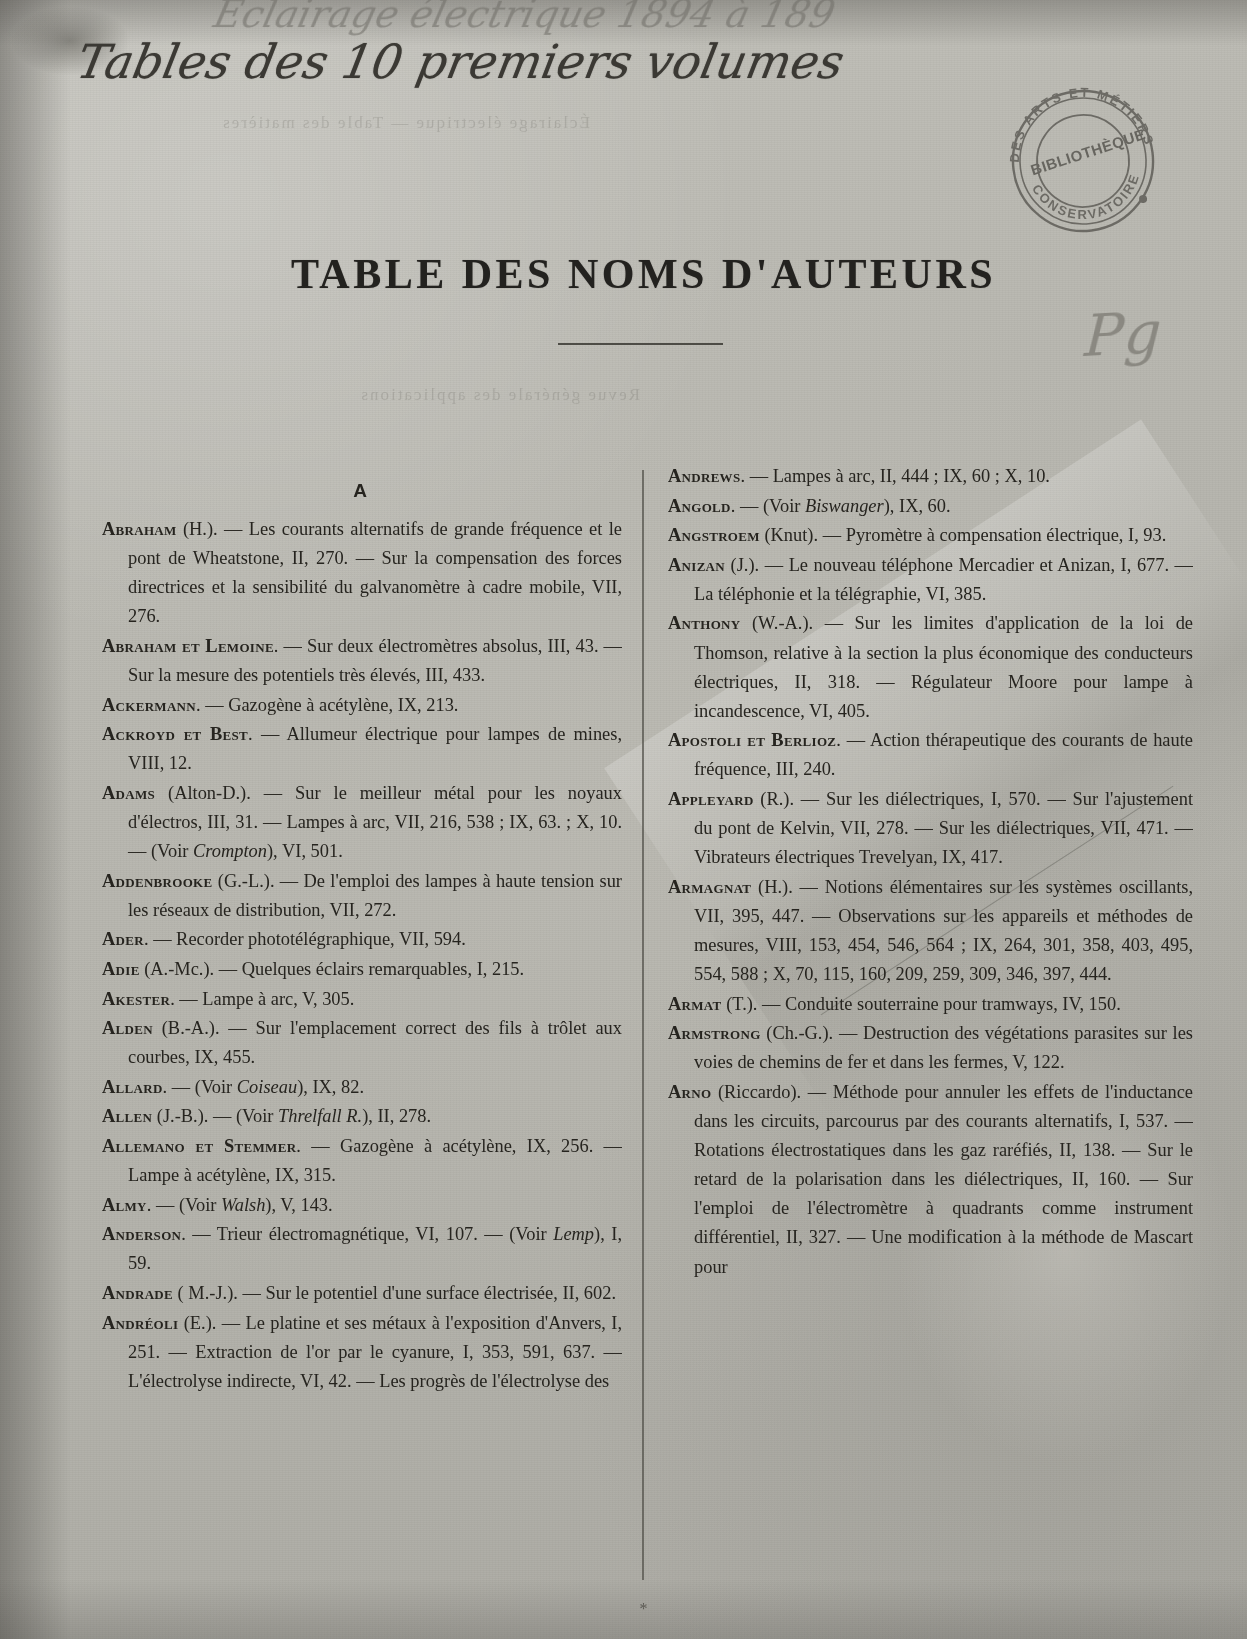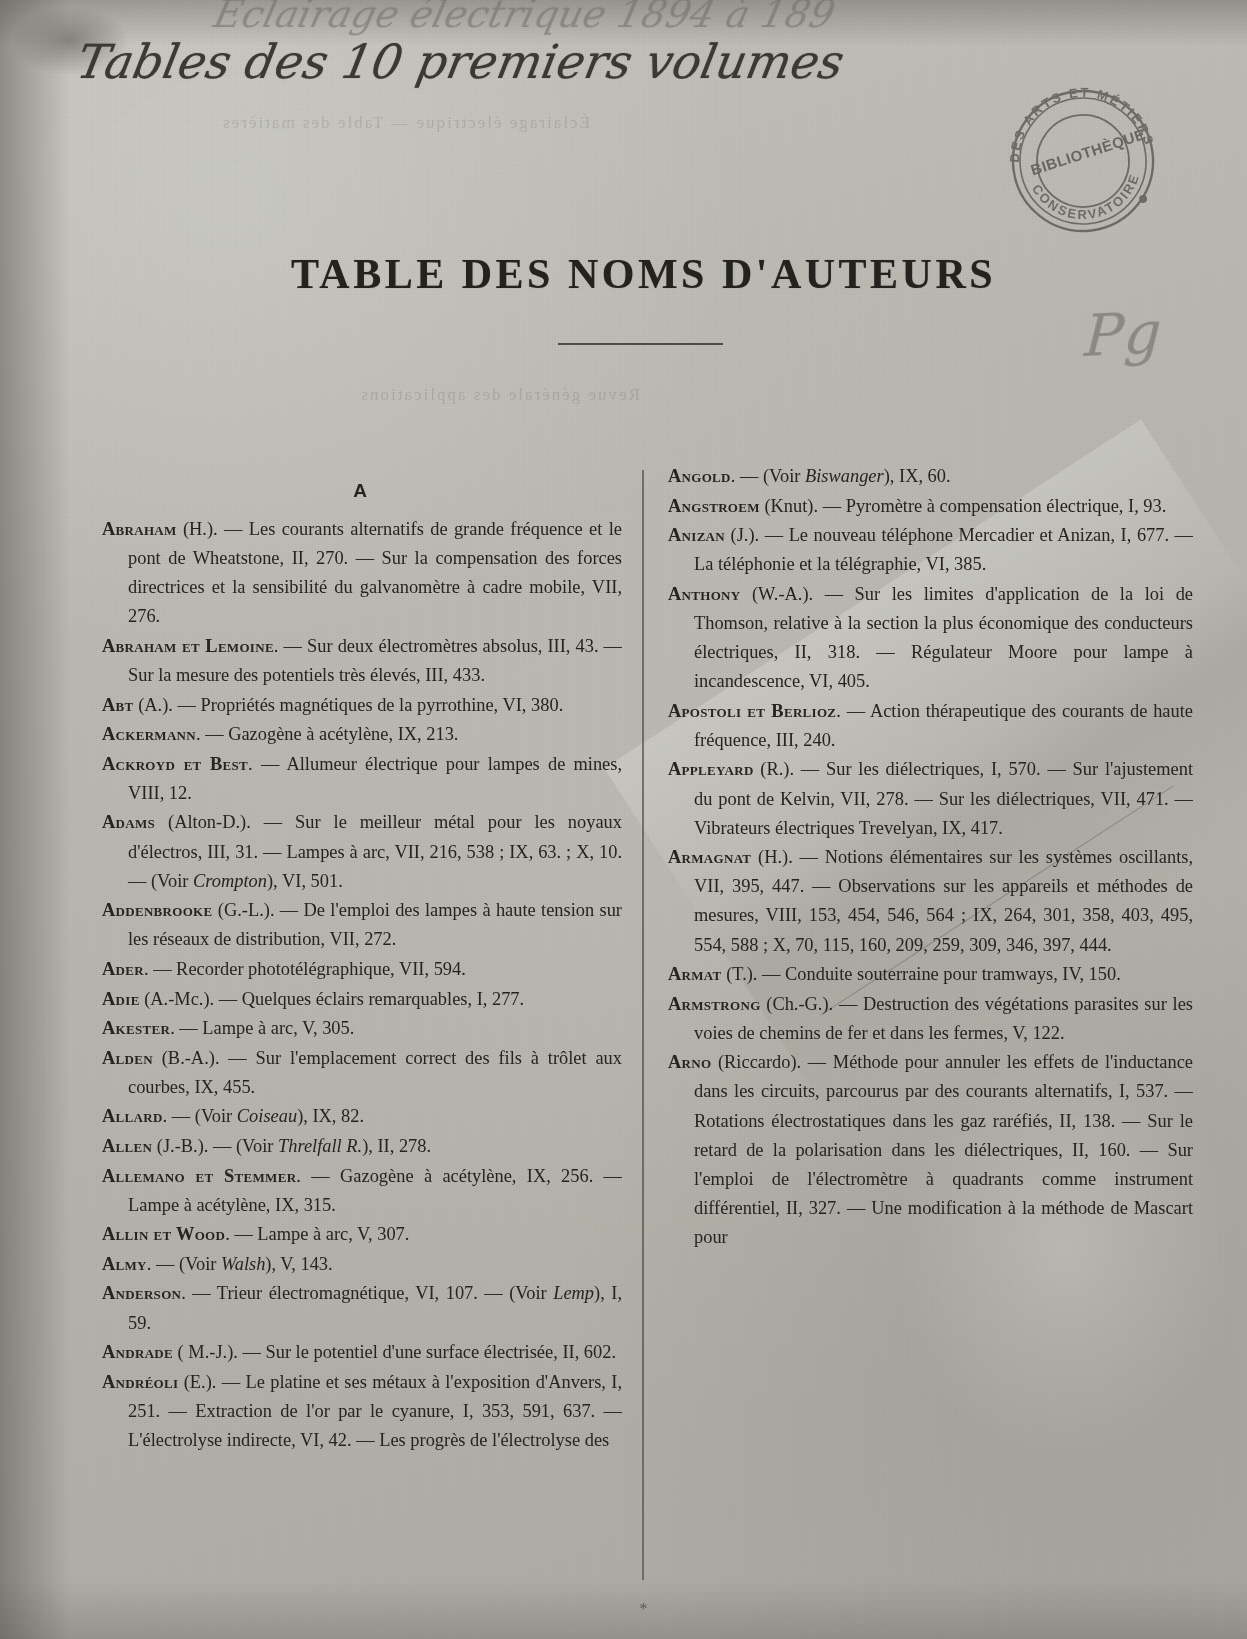--- a/index.html
+++ b/index.html
@@ -281,39 +281,38 @@
     <h1 id="page-title">TABLE DES NOMS D'AUTEURS</h1>
     <div id="title-rule"></div>
 
     <div id="letter-heading">A</div>
 
     <div class="col-rule"></div>
 
     <div class="column" id="col-left">
         <p class="entry"><span class="nm">Abraham</span><span> (H.)</span><span>. — Les courants alternatifs de grande fréquence et le pont de Wheatstone, II, 270. — Sur la compensation des forces directrices et la sensibilité du galvanomètre à cadre mobile, VII, 276.</span></p>
         <p class="entry"><span class="nm">Abraham et Lemoine</span><span>. — Sur deux électromètres absolus, III, 43. — Sur la mesure des potentiels très élevés, III, 433.</span></p>
-        <p class="entry"><span class="nm">Abt</span><span> (A.)</span><span>. — Propriétés magnétiques de la pyrrothine, VI, 380.</span></p>
         <p class="entry"><span class="nm">Ackermann</span><span>. — Gazogène à acétylène, IX, 213.</span></p>
         <p class="entry"><span class="nm">Ackroyd et Best</span><span>. — Allumeur électrique pour lampes de mines, VIII, 12.</span></p>
         <p class="entry"><span class="nm">Adams</span><span> (Alton-D.)</span><span>. — Sur le meilleur métal pour les noyaux d'électros, III, 31. — Lampes à arc, VII, 216, 538 ; IX, 63. ; X, 10. — (Voir </span><i>Crompton</i><span>), VI, 501.</span></p>
         <p class="entry"><span class="nm">Addenbrooke</span><span> (G.-L.)</span><span>. — De l'emploi des lampes à haute tension sur les réseaux de distribution, VII, 272.</span></p>
         <p class="entry"><span class="nm">Ader</span><span>. — Recorder phototélégraphique, VII, 594.</span></p>
-        <p class="entry"><span class="nm">Adie</span><span> (A.-Mc.)</span><span>. — Quelques éclairs remarquables, I, 277.</span></p>
+        <p class="entry"><span class="nm">Adie</span><span> (A.-Mc.)</span><span>. — Quelques éclairs remarquables, I, 215.</span></p>
         <p class="entry"><span class="nm">Akester</span><span>. — Lampe à arc, V, 305.</span></p>
         <p class="entry"><span class="nm">Alden</span><span> (B.-A.)</span><span>. — Sur l'emplacement correct des fils à trôlet aux courbes, IX, 455.</span></p>
         <p class="entry"><span class="nm">Allard</span><span>. — (Voir </span><i>Coiseau</i><span>), IX, 82.</span></p>
         <p class="entry"><span class="nm">Allen</span><span> (J.-B.)</span><span>. — (Voir </span><i>Threlfall R.</i><span>), II, 278.</span></p>
         <p class="entry"><span class="nm">Allemano et Stemmer</span><span>. — Gazogène à acétylène, IX, 256. — Lampe à acétylène, IX, 315.</span></p>
-        <p class="entry"><span class="nm">Allin et Wood</span><span>. — Lampe à arc, V, 307.</span></p>
         <p class="entry"><span class="nm">Almy</span><span>. — (Voir </span><i>Walsh</i><span>), V, 143.</span></p>
         <p class="entry"><span class="nm">Anderson</span><span>. — Trieur électromagnétique, VI, 107. — (Voir </span><i>Lemp</i><span>), I, 59.</span></p>
         <p class="entry"><span class="nm">Andrade</span><span> ( M.-J.)</span><span>. — Sur le potentiel d'une surface électrisée, II, 602.</span></p>
         <p class="entry"><span class="nm">Andréoli</span><span> (E.)</span><span>. — Le platine et ses métaux à l'exposition d'Anvers, I, 251. — Extraction de l'or par le cyanure, I, 353, 591, 637. — L'électrolyse indirecte, VI, 42. — Les progrès de l'électrolyse des</span></p>
       </div>
     <div class="column" id="col-right">
+        <p class="entry"><span class="nm">Andrews</span><span>. — Lampes à arc, II, 444 ; IX, 60 ; X, 10.</span></p>
         <p class="entry"><span class="nm">Angold</span><span>. — (Voir </span><i>Biswanger</i><span>), IX, 60.</span></p>
         <p class="entry"><span class="nm">Angstroem</span><span> (Knut)</span><span>. — Pyromètre à compensation électrique, I, 93.</span></p>
         <p class="entry"><span class="nm">Anizan</span><span> (J.)</span><span>. — Le nouveau téléphone Mercadier et Anizan, I, 677. — La téléphonie et la télégraphie, VI, 385.</span></p>
         <p class="entry"><span class="nm">Anthony</span><span> (W.-A.)</span><span>. — Sur les limites d'application de la loi de Thomson, relative à la section la plus économique des conducteurs électriques, II, 318. — Régulateur Moore pour lampe à incandescence, VI, 405.</span></p>
         <p class="entry"><span class="nm">Apostoli et Berlioz</span><span>. — Action thérapeutique des courants de haute fréquence, III, 240.</span></p>
         <p class="entry"><span class="nm">Appleyard</span><span> (R.)</span><span>. — Sur les diélectriques, I, 570. — Sur l'ajustement du pont de Kelvin, VII, 278. — Sur les diélectriques, VII, 471. — Vibrateurs électriques Trevelyan, IX, 417.</span></p>
         <p class="entry"><span class="nm">Armagnat</span><span> (H.)</span><span>. — Notions élémentaires sur les systèmes oscillants, VII, 395, 447. — Observations sur les appareils et méthodes de mesures, VIII, 153, 454, 546, 564 ; IX, 264, 301, 358, 403, 495, 554, 588 ; X, 70, 115, 160, 209, 259, 309, 346, 397, 444.</span></p>
         <p class="entry"><span class="nm">Armat</span><span> (T.)</span><span>. — Conduite souterraine pour tramways, IV, 150.</span></p>
         <p class="entry"><span class="nm">Armstrong</span><span> (Ch.-G.)</span><span>. — Destruction des végétations parasites sur les voies de chemins de fer et dans les fermes, V, 122.</span></p>
         <p class="entry"><span class="nm">Arno</span><span> (Riccardo)</span><span>. — Méthode pour annuler les effets de l'inductance dans les circuits, parcourus par des courants alternatifs, I, 537. — Rotations électrostatiques dans les gaz raréfiés, II, 138. — Sur le retard de la polarisation dans les diélectriques, II, 160. — Sur l'emploi de l'électromètre à quadrants comme instrument différentiel, II, 327. — Une modification à la méthode de Mascart pour</span></p>

